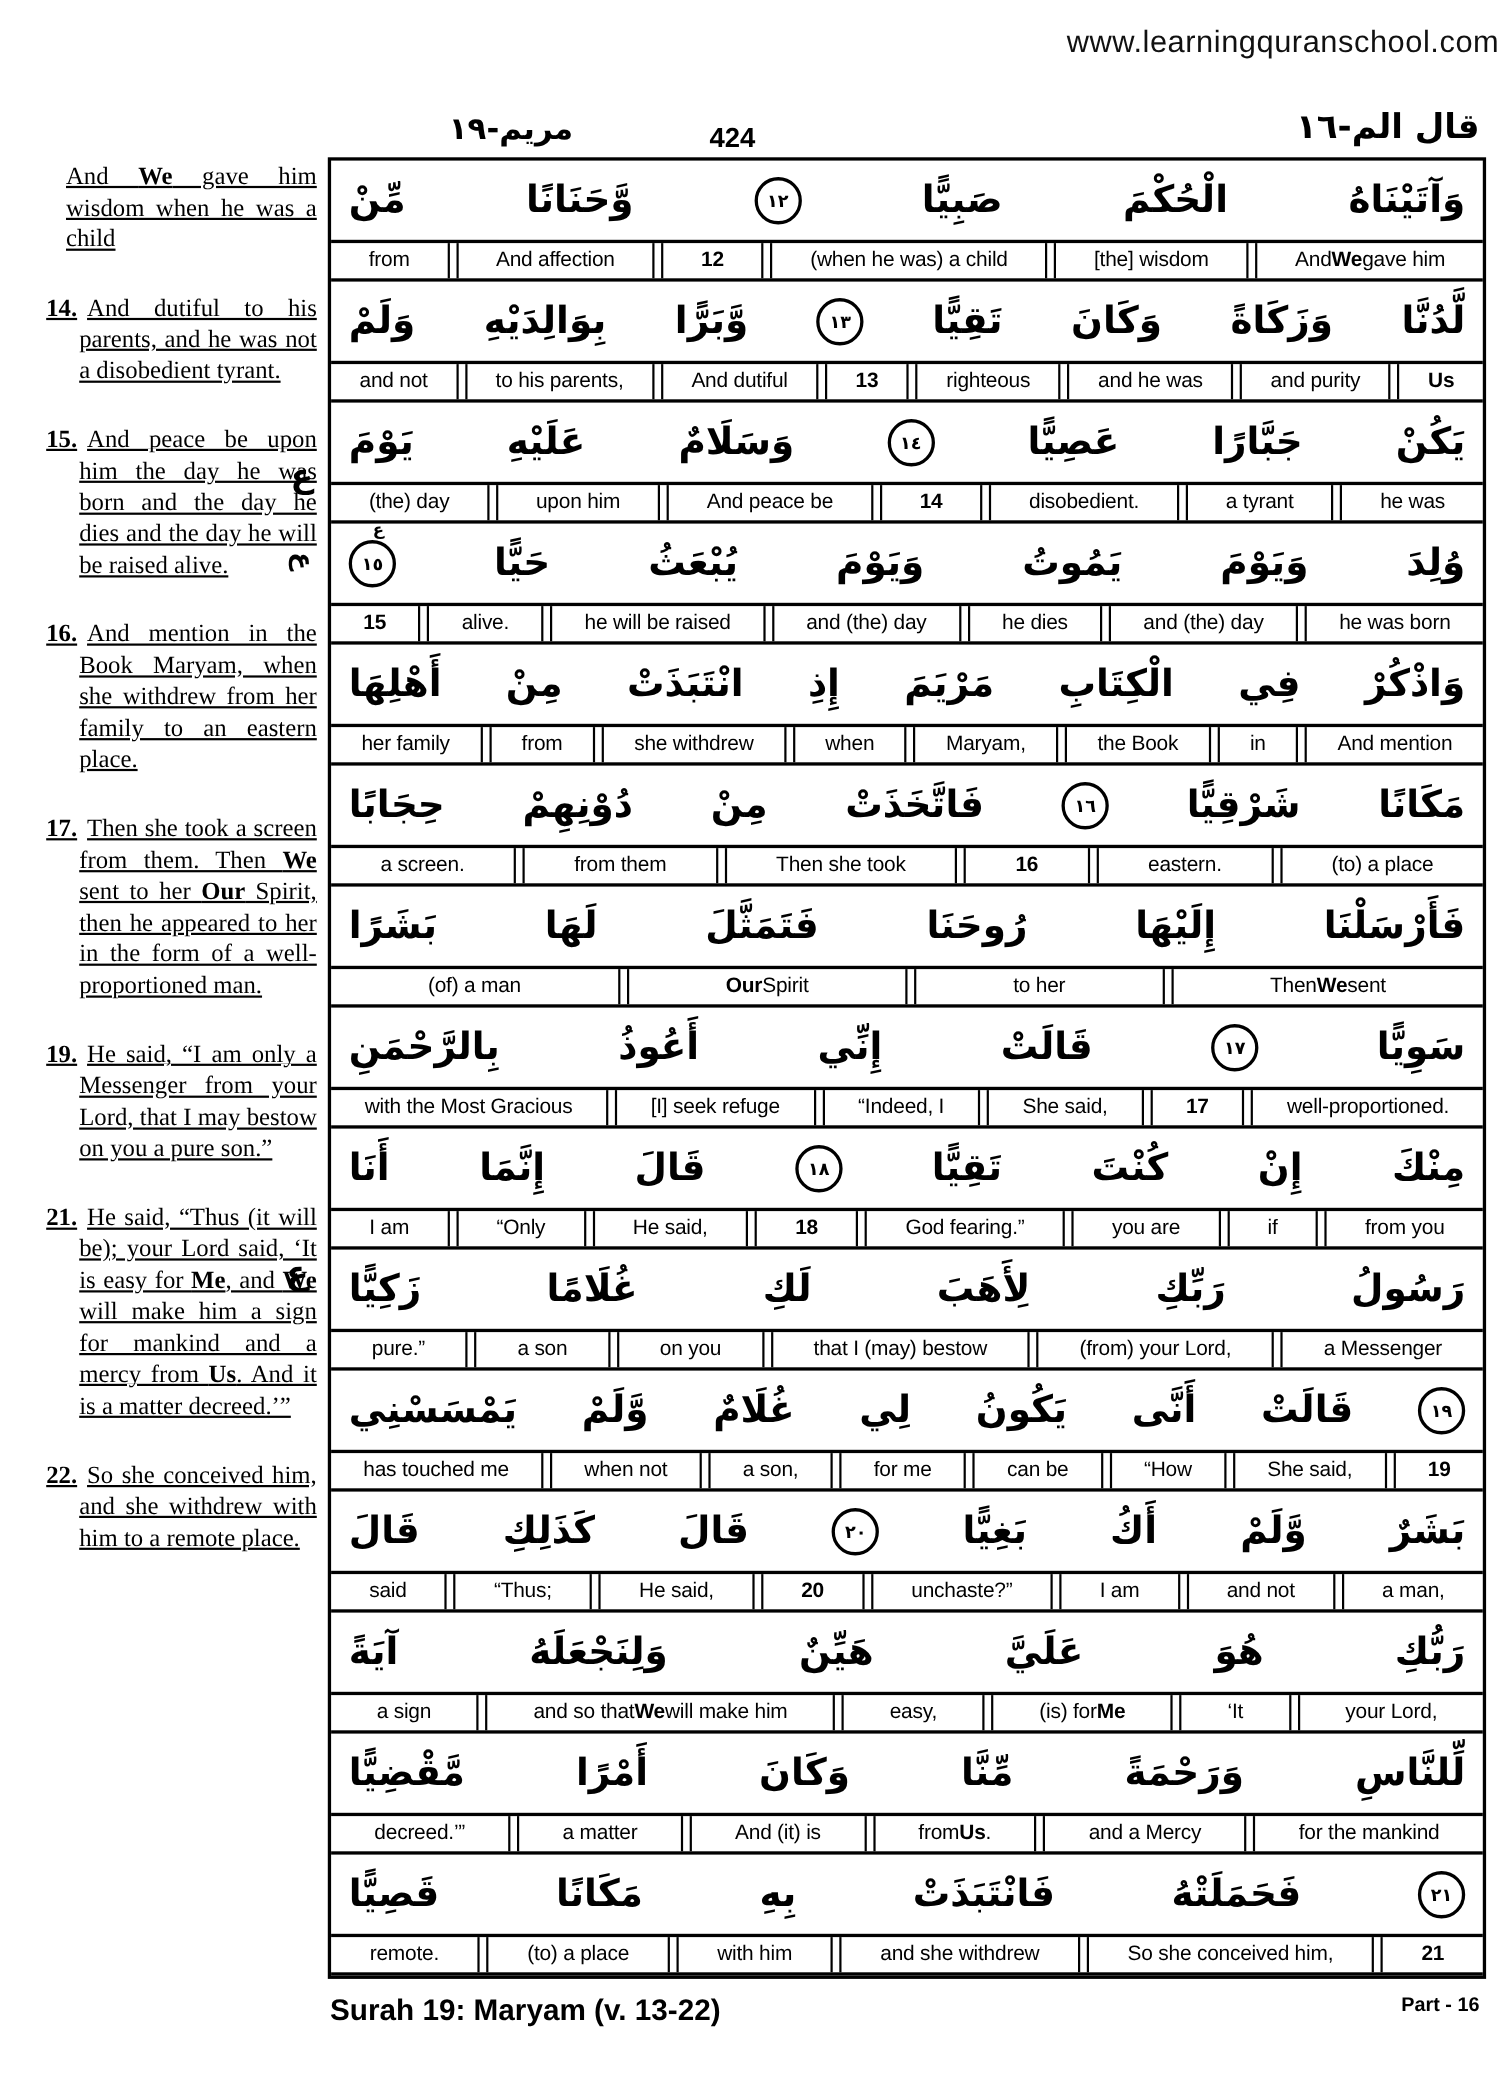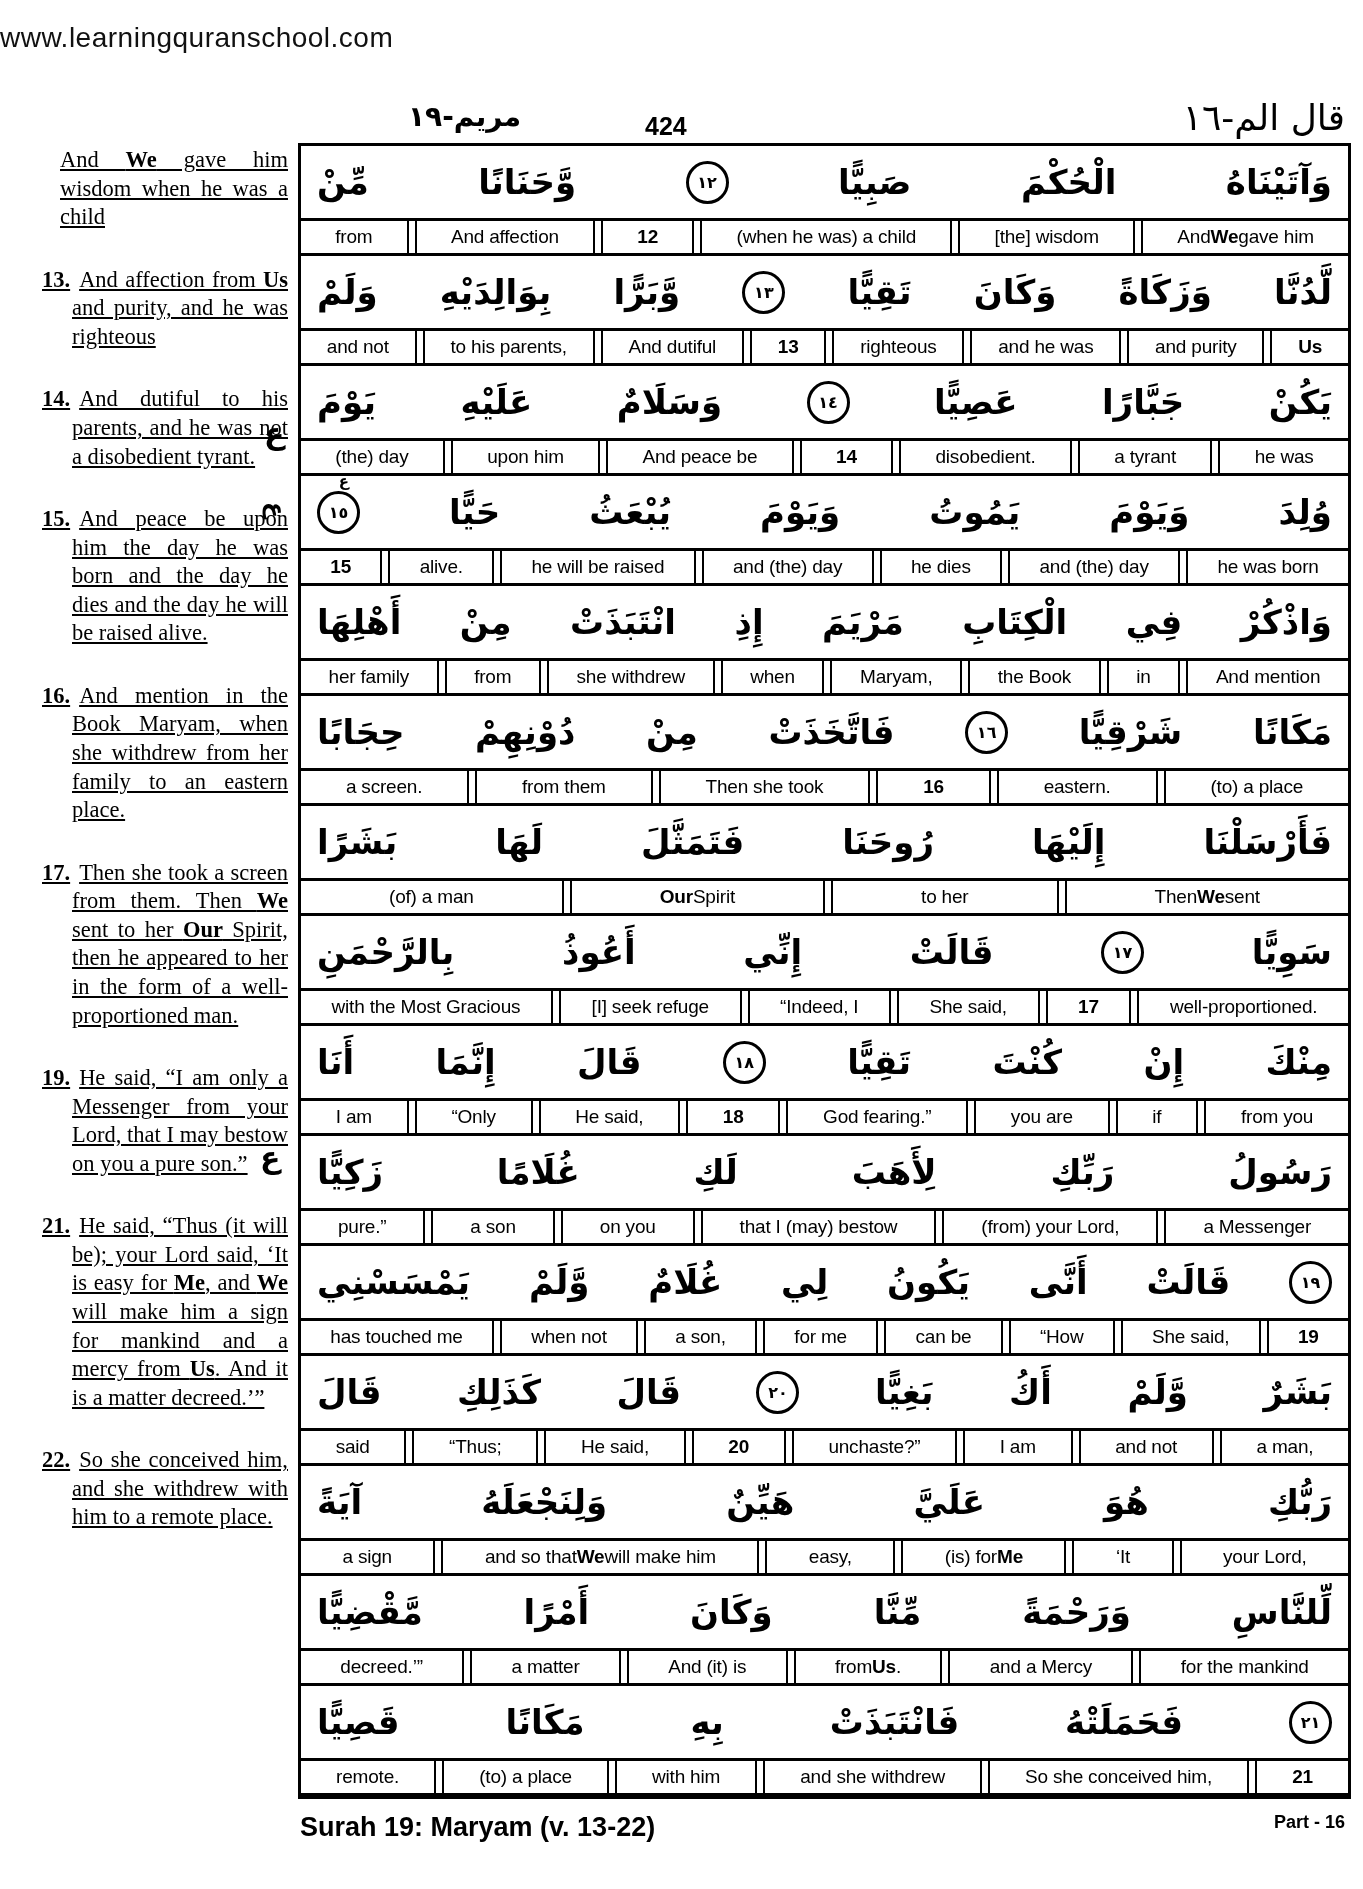--- a/index.html
+++ b/index.html
@@ -2,27 +2,27 @@
 <html><head>
 <meta charset="utf-8">
 <style>
   html,body{margin:0;padding:0;}
   body{
     width:1363px;height:1889px;background:#ffffff;color:#000;
     position:relative;overflow:hidden;
     font-family:"Liberation Sans",sans-serif;
   }
   .site-url{
-    position:absolute;top:22px;left:0;width:100%;text-align:left;
+    position:absolute;top:22px;left:0;width:100%;text-align:right;
     font-size:28px;color:#111;letter-spacing:.5px;
   }
   .ar{font-family:"DejaVu Sans",sans-serif;}
   .head-left{position:absolute;top:100px;left:408px;font-size:28px;font-weight:bold;direction:rtl;}
   .head-center{position:absolute;top:112px;left:645px;font-size:25px;font-weight:bold;}
-  .head-right{position:absolute;top:97px;left:1115px;width:230px;text-align:right;font-size:36px;font-weight:normal;direction:rtl;}
+  .head-right{position:absolute;top:97px;left:1115px;width:230px;text-align:right;font-size:31px;font-weight:bold;direction:rtl;}
 
   
   .sidebar{
     position:absolute;left:42px;top:146px;width:246px;
     font-family:"Liberation Serif",serif;font-size:22.5px;line-height:1.27;
     text-align:justify;
   }
   .para{margin-bottom:34px;padding-left:30px;text-indent:-30px;text-decoration:underline;}
   .para.nonum{text-indent:0;padding-left:18px;}
   .pnum{font-weight:bold;padding-right:9px;}
@@ -72,21 +72,20 @@
 <body>
 
 <div class="site-url">www.learningquranschool.com</div>
 
 <div class="head-left ar">مريم-١٩</div>
 <div class="head-center">424</div>
 <div class="head-right ar">قال الم-١٦</div>
 
 <div class="sidebar">
     <div class="para nonum"><span><span>And </span><b>We</b><span> gave him wisdom when he was a child</span></span></div>
-    <div class="para"><span class="pnum">13.</span><span><span>And affection from </span><b>Us</b><span> and purity, and he was righteous</span></span></div>
     <div class="para"><span class="pnum">14.</span><span><span>And dutiful to his parents, and he was not a disobedient tyrant.</span></span></div>
     <div class="para"><span class="pnum">15.</span><span><span>And peace be upon him the day he was born and the day he dies and the day he will be raised alive.</span></span></div>
     <div class="para"><span class="pnum">16.</span><span><span>And mention in the Book Maryam, when she withdrew from her family to an eastern place.</span></span></div>
     <div class="para"><span class="pnum">17.</span><span><span>Then she took a screen from them. Then </span><b>We</b><span> sent to her </span><b>Our</b><span> Spirit, then he appeared to her in the form of a well-proportioned man.</span></span></div>
     <div class="para"><span class="pnum">19.</span><span><span>He said, “I am only a Messenger from your Lord, that I may bestow on you a pure son.”</span></span></div>
     <div class="para"><span class="pnum">21.</span><span><span>He said, “Thus (it will be); your Lord said, ‘It is easy for </span><b>Me</b><span>, and </span><b>We</b><span> will make him a sign for mankind and a mercy from </span><b>Us</b><span>. And it is a matter decreed.’”</span></span></div>
     <div class="para"><span class="pnum">22.</span><span><span>So she conceived him, and she withdrew with him to a remote place.</span></span></div>
   </div>
 
 <div class="grid">

